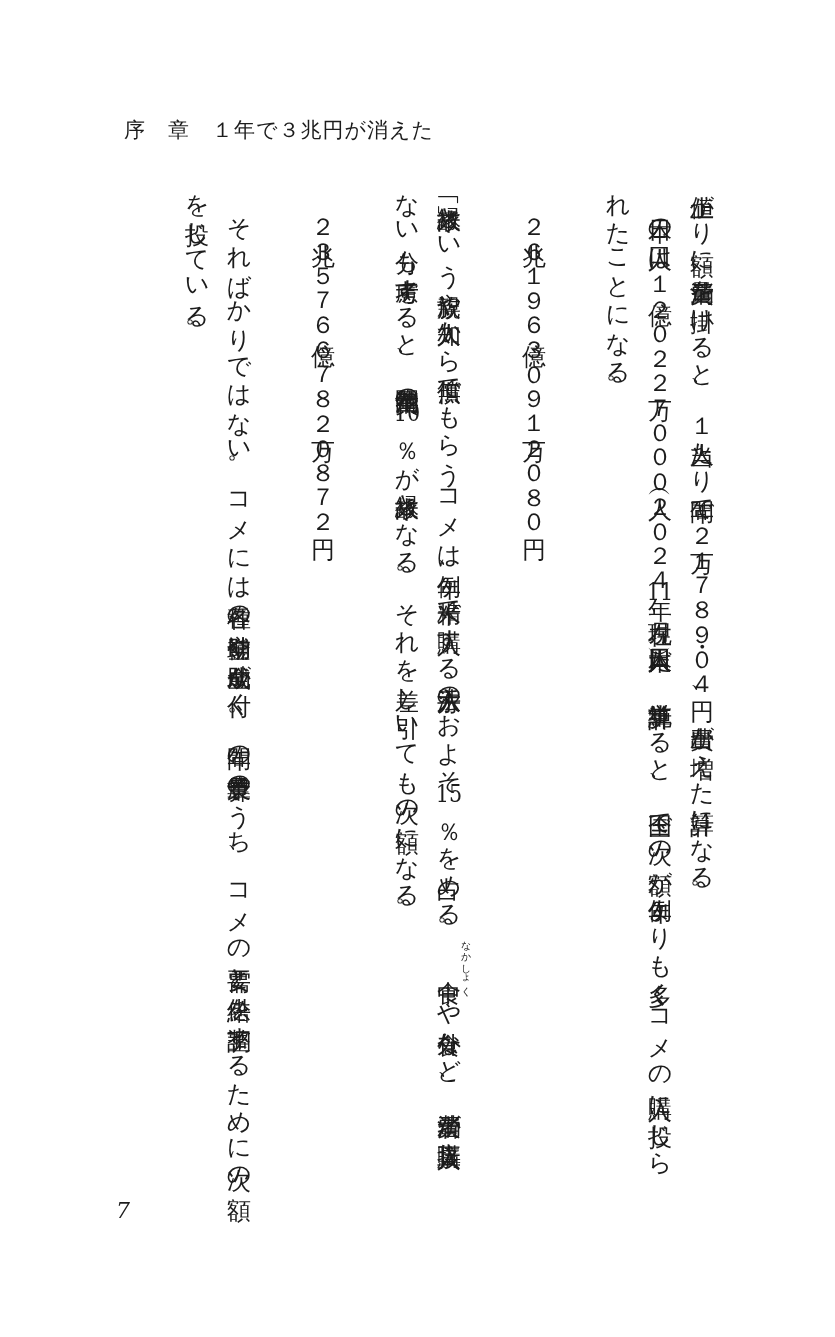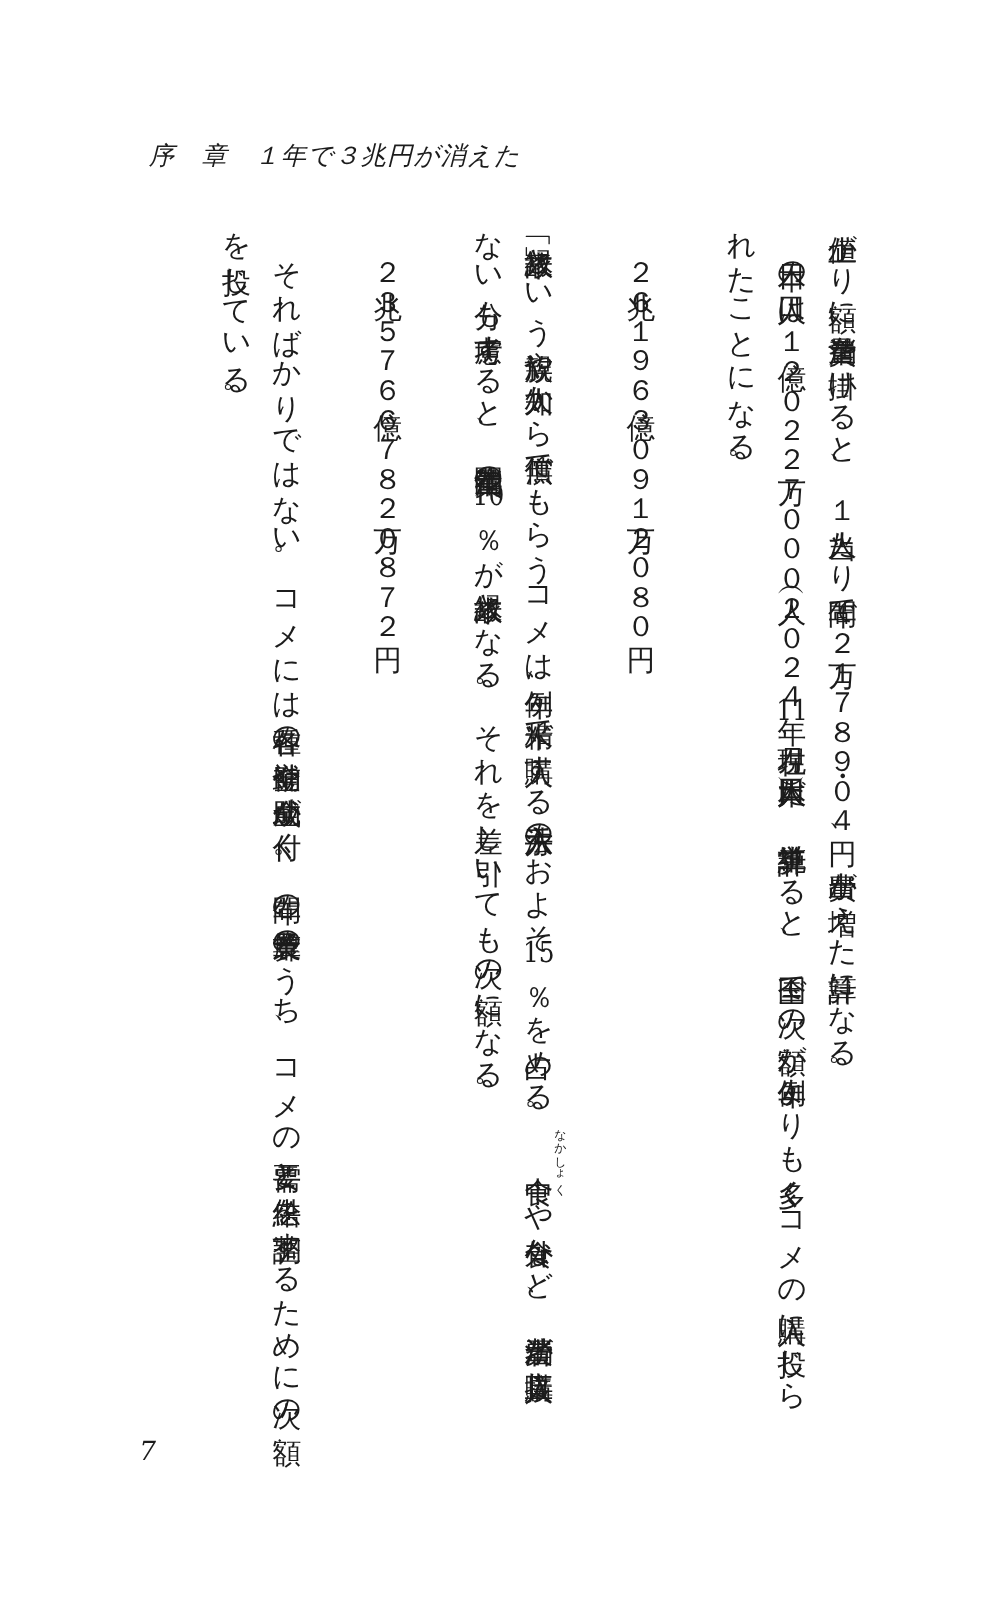--- a/index.html
+++ b/index.html
@@ -10,21 +10,20 @@
     overflow: hidden;
     font-family: "DejaVu Serif", "Liberation Serif", serif;
     color: #1c1c1c;
   }
   .running-head {
     position: absolute;
     left: 124px; top: 116px;
     font-size: 21px;
     letter-spacing: 1px;
     white-space: pre;
-    font-style: italic;
   }
   .text-block {
     position: absolute;
     top: 177px; right: 112px;
     width: 634px; height: 1002px;
     writing-mode: vertical-rl;
     text-orientation: mixed;
     font-size: 24px;
     line-height: 42px;
     letter-spacing: 0.5px;

